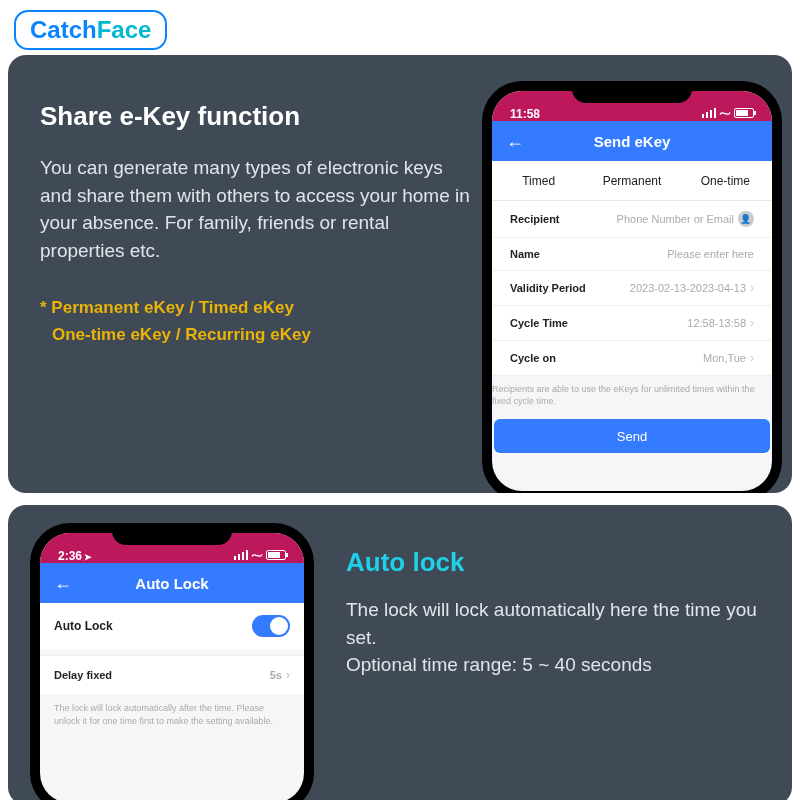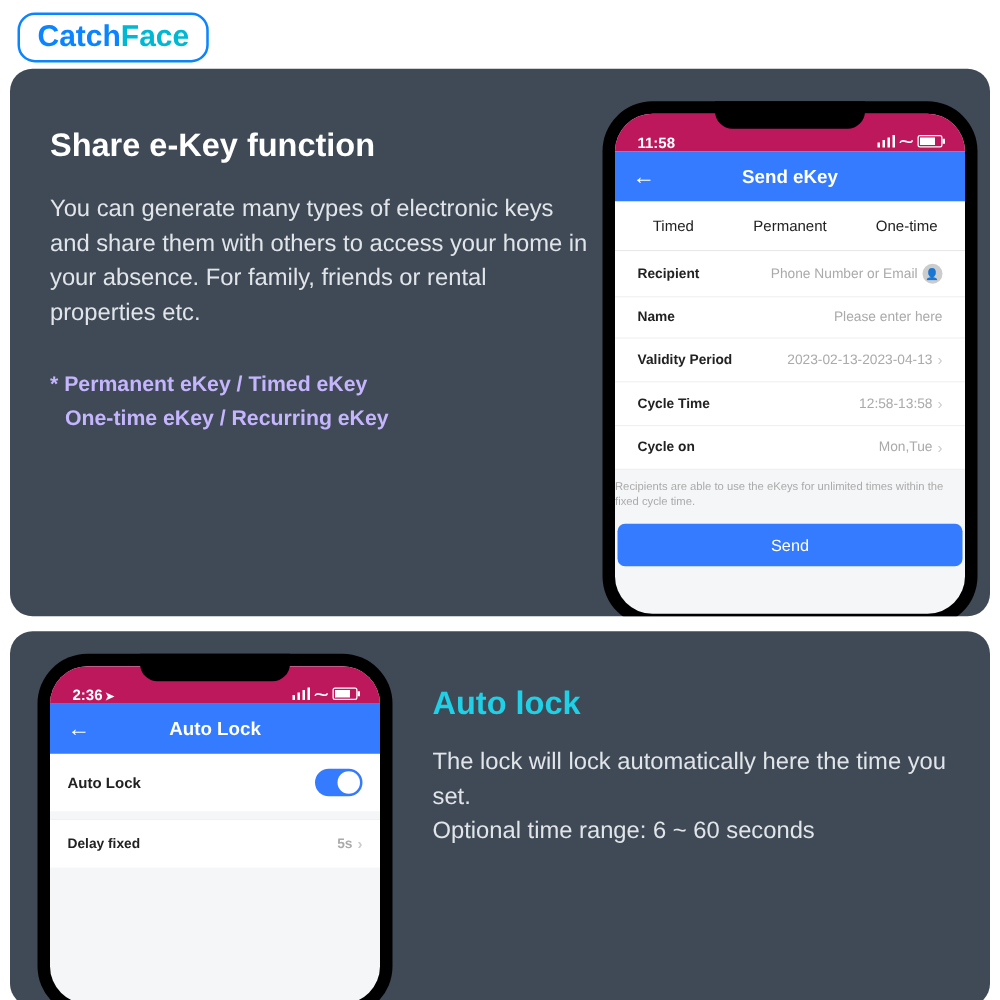--- a/index.html
+++ b/index.html
@@ -5,21 +5,21 @@
 *{box-sizing:border-box;margin:0;padding:0;font-family:-apple-system,BlinkMacSystemFont,"Segoe UI",Arial,sans-serif}
 body{width:800px;height:800px;background:#fff;padding:8px;overflow:hidden}
 .brand-badge{display:inline-block;border:2px solid #0a84ff;border-radius:14px;padding:4px 14px;font-size:24px;font-weight:700;margin:2px 0 11px 6px}
 .brand-catch{color:#0a84ff}.brand-face{color:#00b8d4}
 .panel{background:#3f4a56;border-radius:18px;display:flex;color:#fff;overflow:hidden}
 .panel1{margin-top:-6px;height:438px;padding:30px 10px 0 32px;align-items:flex-start}
 .panel2{margin-top:12px;height:300px;padding:18px 20px 0 22px;align-items:flex-start}
 .col{flex:1}
 .heading{font-size:26px;font-weight:700;margin:16px 0 22px}
 .para{font-size:19px;line-height:1.45;color:#e1e5e9;font-weight:400}
-.highlight{color:#c4b5fd;font-weight:600;font-size:17px;margin-top:30px;line-height:1.6}
+.highlight{color:#eab308;font-weight:600;font-size:17px;margin-top:30px;line-height:1.6}
 .heading-cyan{color:#1fd0e6;font-size:26px;font-weight:700;margin:24px 0 18px}
 
 .phone-frame{background:#000;border-radius:40px;padding:10px;position:relative;flex-shrink:0}
 .phone1{width:300px;height:420px;margin-left:10px;margin-top:-4px}
 .phone2{width:284px;height:290px;margin-right:26px}
 .phone-screen{background:#f5f6f8;border-radius:30px;width:100%;height:100%;overflow:hidden;position:relative}
 .notch{position:absolute;top:0;left:50%;transform:translateX(-50%);width:120px;height:22px;background:#000;border-radius:0 0 14px 14px;z-index:5}
 .status-bar{background:#be185d;color:#fff;height:30px;display:flex;align-items:flex-end;justify-content:space-between;padding:0 18px;font-size:12px;font-weight:600}
 .status-icons{display:flex;gap:3px;align-items:center}
 .sig{display:inline-block;width:14px;height:10px;background:linear-gradient(to right,#fff 2px,transparent 2px)0 100%/3px 4px no-repeat,linear-gradient(to right,#fff 2px,transparent 2px)4px 100%/3px 6px no-repeat,linear-gradient(to right,#fff 2px,transparent 2px)8px 100%/3px 8px no-repeat,linear-gradient(to right,#fff 2px,transparent 2px)12px 100%/3px 10px no-repeat}
@@ -145,24 +145,25 @@
         <span>Auto Lock</span>
         <span class="toggle"></span>
       </div>
       <div class="row-delay">
         <span>Delay fixed</span>
         <span class="form-value">
             <span>5s</span> 
             <span class="chev">›</span>
           </span>
       </div>
+      <div class="al-note">The lock will lock automatically after the time. Please unlock it for one time first to make the setting available.</div>
     </div>
   </div>
 
   <div class="col" style="padding-left:6px">
     <div class="heading-cyan">Auto lock</div>
     <div class="para">The lock will lock automatically here the time you set.</div>
-    <div class="para">Optional time range: 6 ~ 60 seconds</div>
+    <div class="para">Optional time range: 5 ~ 40 seconds</div>
   </div>
 </div>
 
 
 
 
 </body></html>

